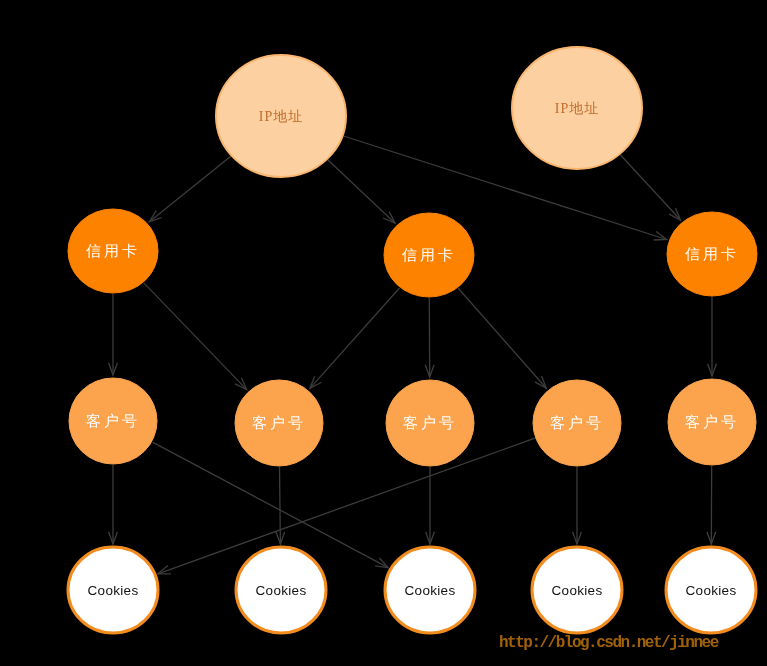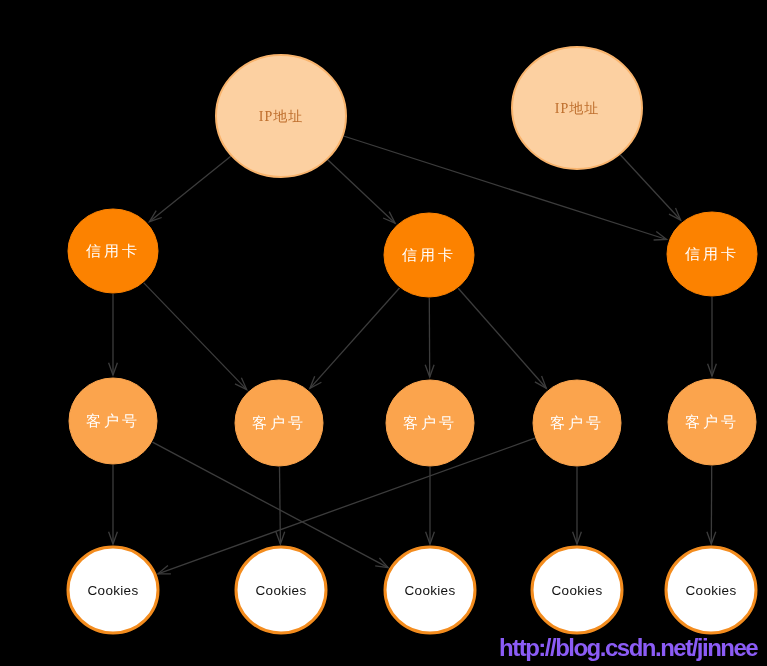--- a/index.html
+++ b/index.html
@@ -37,25 +37,25 @@
   }
   .lbl-cookie {
     font-family: "Liberation Sans", sans-serif;
     font-size: 13.5px;
     letter-spacing: 0.3px;
   }
   .watermark {
     position: absolute;
     left: 479px;
     top: 634px;
-    font-family: Liberation Sans, sans-serif;
+    font-family: Liberation Mono, monospace;
     font-weight: bold;
-    font-size: 24px;
+    font-size: 16px;
     letter-spacing: -1.5px;
-    color: #8b5cf6;
+    color: #a16207;
     white-space: nowrap;
     z-index: 5;
   }
 </style>
 </head>
 <body>
 
 <div class="stage">
   <svg class="diagram-svg" width="767" height="666" viewBox="0 0 767 666" xmlns="http://www.w3.org/2000/svg">
       <line x1="210.8" y1="156.3" x2="129.4" y2="221.7" stroke="#3C3C3C" stroke-width="1.3"></line>

